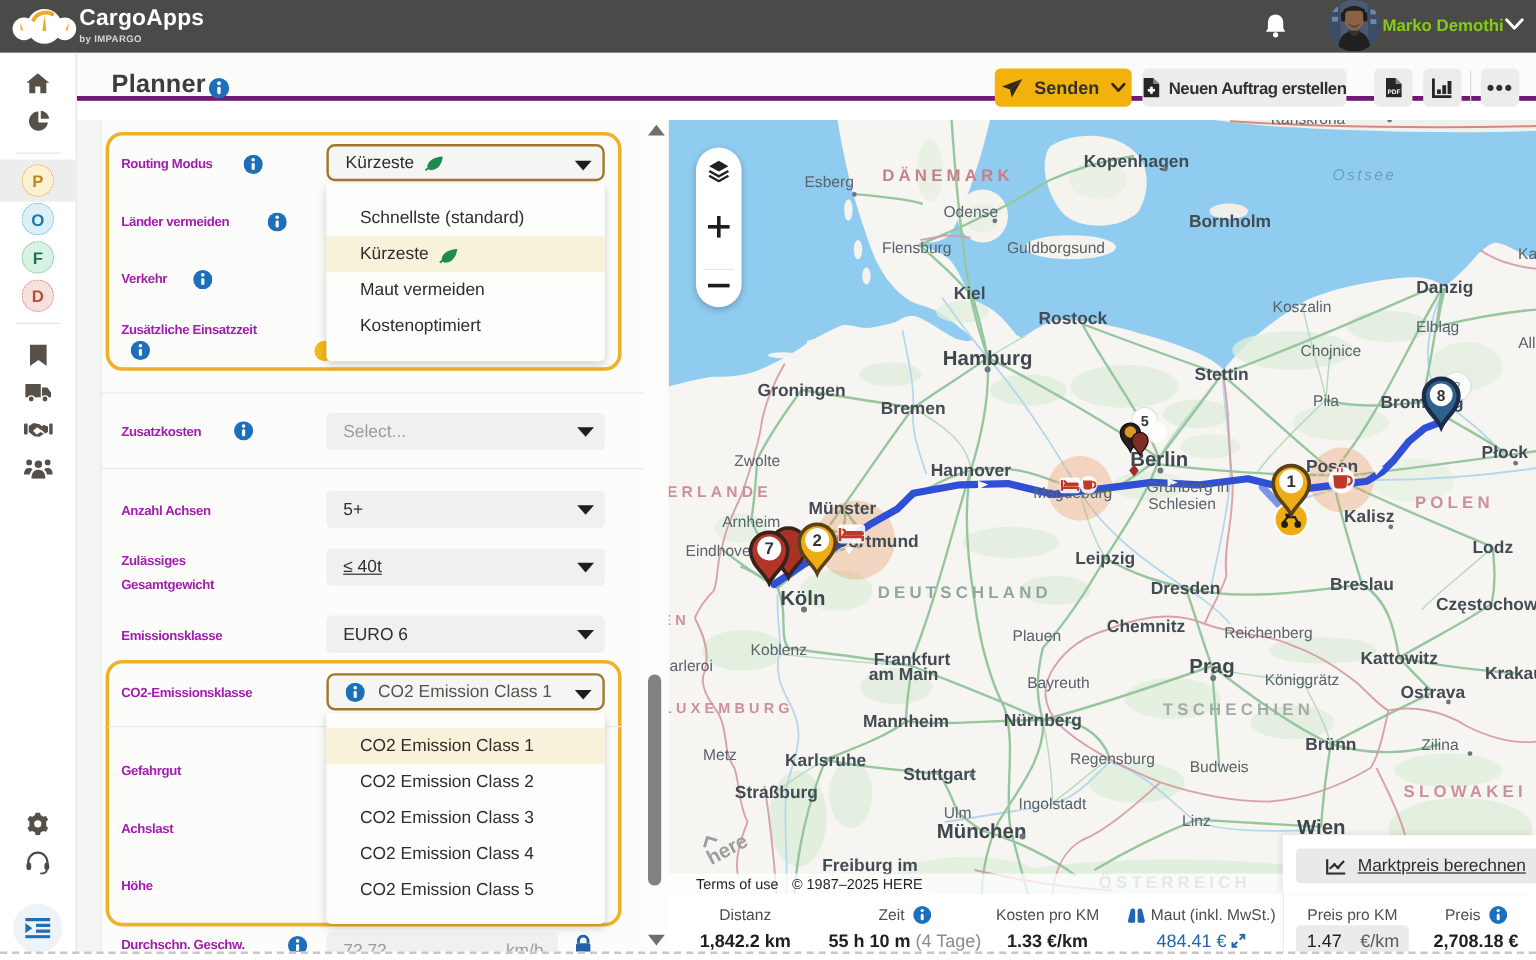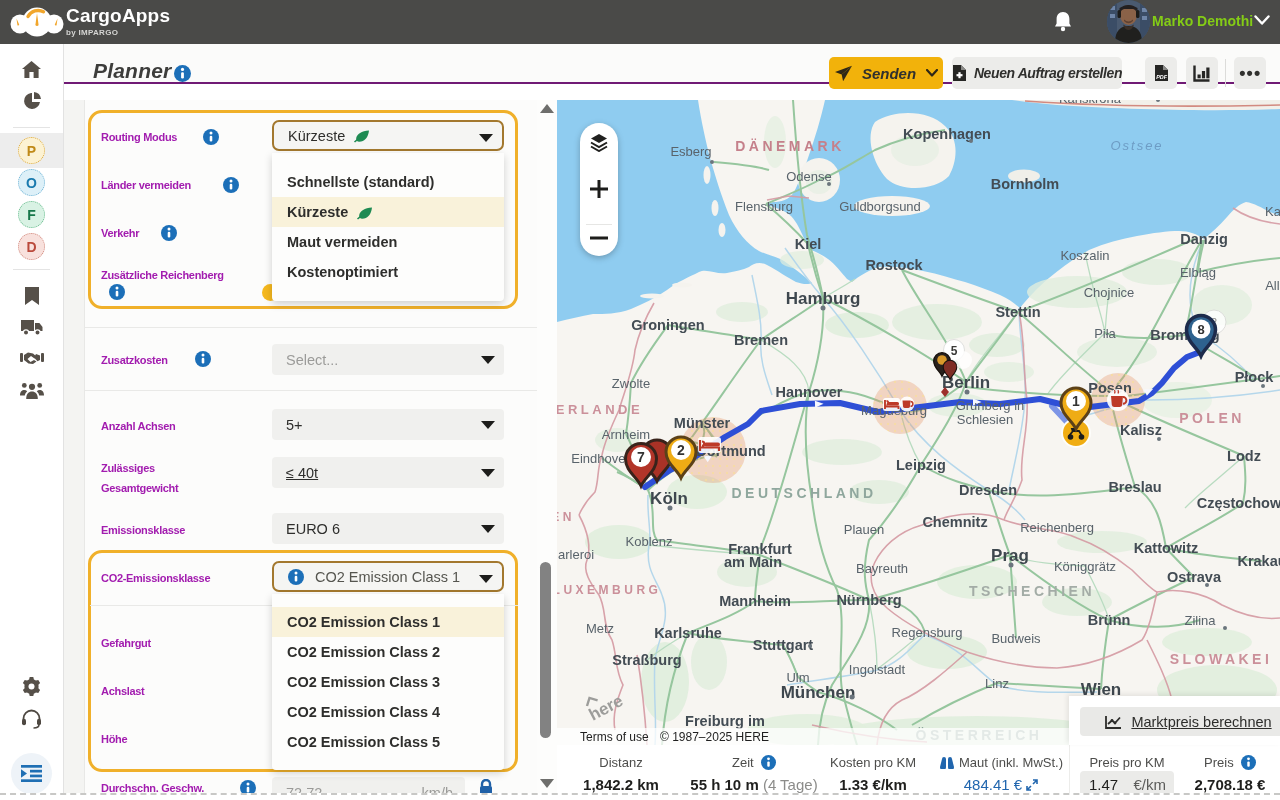--- a/index.html
+++ b/index.html
@@ -18,34 +18,34 @@
 #uchev { position:absolute; left:1254px; top:15px; }
 
 #sidebar { position:absolute; left:0; top:44px; width:64px; height:756px; background:#fff; border-right:1px solid #e2e2e2; }
 .sbi { position:absolute; left:0; width:63px; display:flex; justify-content:center; }
 .sbdiv { position:absolute; left:13px; width:37px; border-top:1px solid #e4e4e4; }
 .badge { width:27px; height:27px; border-radius:50%; display:flex; align-items:center; justify-content:center;
   font-size:14px; font-weight:bold; }
 #sbhl { position:absolute; left:0; top:89px; width:63px; height:35px; background:#ededed; }
 #sbtoggle { position:absolute; left:11px; top:709px; width:41px; height:41px; border-radius:50%; background:#eef3f8; display:flex; align-items:center; justify-content:center; }
 
-#toolbar { position:absolute; left:64px; top:44px; width:1216px; height:40px; background:#fbfbfa; border-bottom:2px solid #701a75;font-style:italic; }
+#toolbar { position:absolute; left:64px; top:44px; width:1216px; height:40px; background:#fbfbfa; border-bottom:4px solid #701a75; }
 #ptitle { position:absolute; left:29px; top:15px; font-size:21px; color:#3d3d3b; font-weight:bold; letter-spacing:0.2px;}
 .btn { position:absolute; top:13px; height:32px; border-radius:5px; background:#ececea; display:flex; align-items:center; justify-content:center; font-size:15px; color:#30302e; font-weight:bold; white-space:nowrap; overflow:hidden; }
 
 #gutter { position:absolute; left:64px; top:100px; width:21px; height:700px; background:#f4f4f2; border-right:1px solid #e8e8e6;}
 #form { position:absolute; left:85px; top:100px; width:452px; height:700px; background:#fcfcfb; }
 .lbl { position:absolute; font-size:11px; font-weight:bold; color:#a21caf; letter-spacing:-0.3px; line-height:19.5px; }
 .sel { position:absolute; left:187px; width:232px; height:31px; background:#f0f0ee; border-radius:4px;
   font-size:14.5px; color:#2e2e2c; display:flex; align-items:center; padding-left:14px; }
 .sel .car { position:absolute; right:9px; top:12px; width:0; height:0; border-left:7px solid transparent; border-right:7px solid transparent; border-top:8px solid #1d1d1b; }
 .fsep { position:absolute; left:0; width:452px; border-top:1px solid #e9e9e7; }
 .obox { position:absolute; border:3px solid #f0b02a; border-radius:14px; }
 .drop { position:absolute; left:187px; width:232px; background:#fdfdfc; box-shadow:0 3px 8px rgba(0,0,0,0.18); border-radius:0 0 4px 4px; z-index:5;}
-.opt { height:30px; display:flex; align-items:center; padding-left:15px; font-size:14.5px; color:#2e2e2c;font-weight:bold; }
+.opt { height:30px; display:flex; align-items:center; padding-left:28px; font-size:14.5px; color:#2e2e2c; }
 .opt.hl { background:#f9f2da; }
 
 #scrollstrip { position:absolute; left:537px; top:100px; width:20px; height:700px; background:#fdfdfc; }
 #sthumb { position:absolute; left:3px; top:462px; width:11px; height:176px; background:#828282; border-radius:6px; }
 
 #map { position:absolute; left:557px; top:100px; width:723px; height:645px; background:#f7f5f1; overflow:hidden; }
 #mapctl { position:absolute; left:580px; top:123px; width:38px; height:133px; background:#fff; border-radius:19px; box-shadow:0 2px 6px rgba(0,0,0,0.25); }
 #terms { position:absolute; left:557px; top:728px; width:723px; height:17px; background:rgba(255,255,255,0.75); font-size:12px; color:#1f1f1f; }
 
 #stats { position:absolute; left:557px; top:745px; width:723px; height:55px; background:#fff; }
@@ -597,21 +597,21 @@
       <circle cx="8" cy="4.1" r="1.5" fill="#fff"></circle>
     </svg>
 
   <div class="lbl" style="left:16px; top:124px;">Verkehr</div>
   <svg class="info" style="position:absolute;left:76px;top:125px;" width="16" height="16" viewBox="0 0 16 16">
       <circle cx="8" cy="8" r="8" class="iblue"></circle>
       <rect x="6.7" y="6.8" width="2.6" height="5.8" rx="1.1" fill="#fff"></rect>
       <circle cx="8" cy="4.1" r="1.5" fill="#fff"></circle>
     </svg>
 
-  <div class="lbl" style="left:16px; top:166px;">Zusätzliche Reichenberg</div>
+  <div class="lbl" style="left:16px; top:166px;">Zusätzliche Einsatzzeit</div>
   <svg class="info" style="position:absolute;left:24px;top:184px;" width="16" height="16" viewBox="0 0 16 16">
       <circle cx="8" cy="8" r="8" class="iblue"></circle>
       <rect x="6.7" y="6.8" width="2.6" height="5.8" rx="1.1" fill="#fff"></rect>
       <circle cx="8" cy="4.1" r="1.5" fill="#fff"></circle>
     </svg>
   <div style="position:absolute; left:177px; top:184px; width:17px; height:17px; border-radius:50%; background:#f5b81e;"></div>
 
   <div class="drop" style="top:53px; padding:14px 0;">
     <div class="opt">Schnellste (standard)</div>
     <div class="opt hl">Kürzeste&nbsp;

